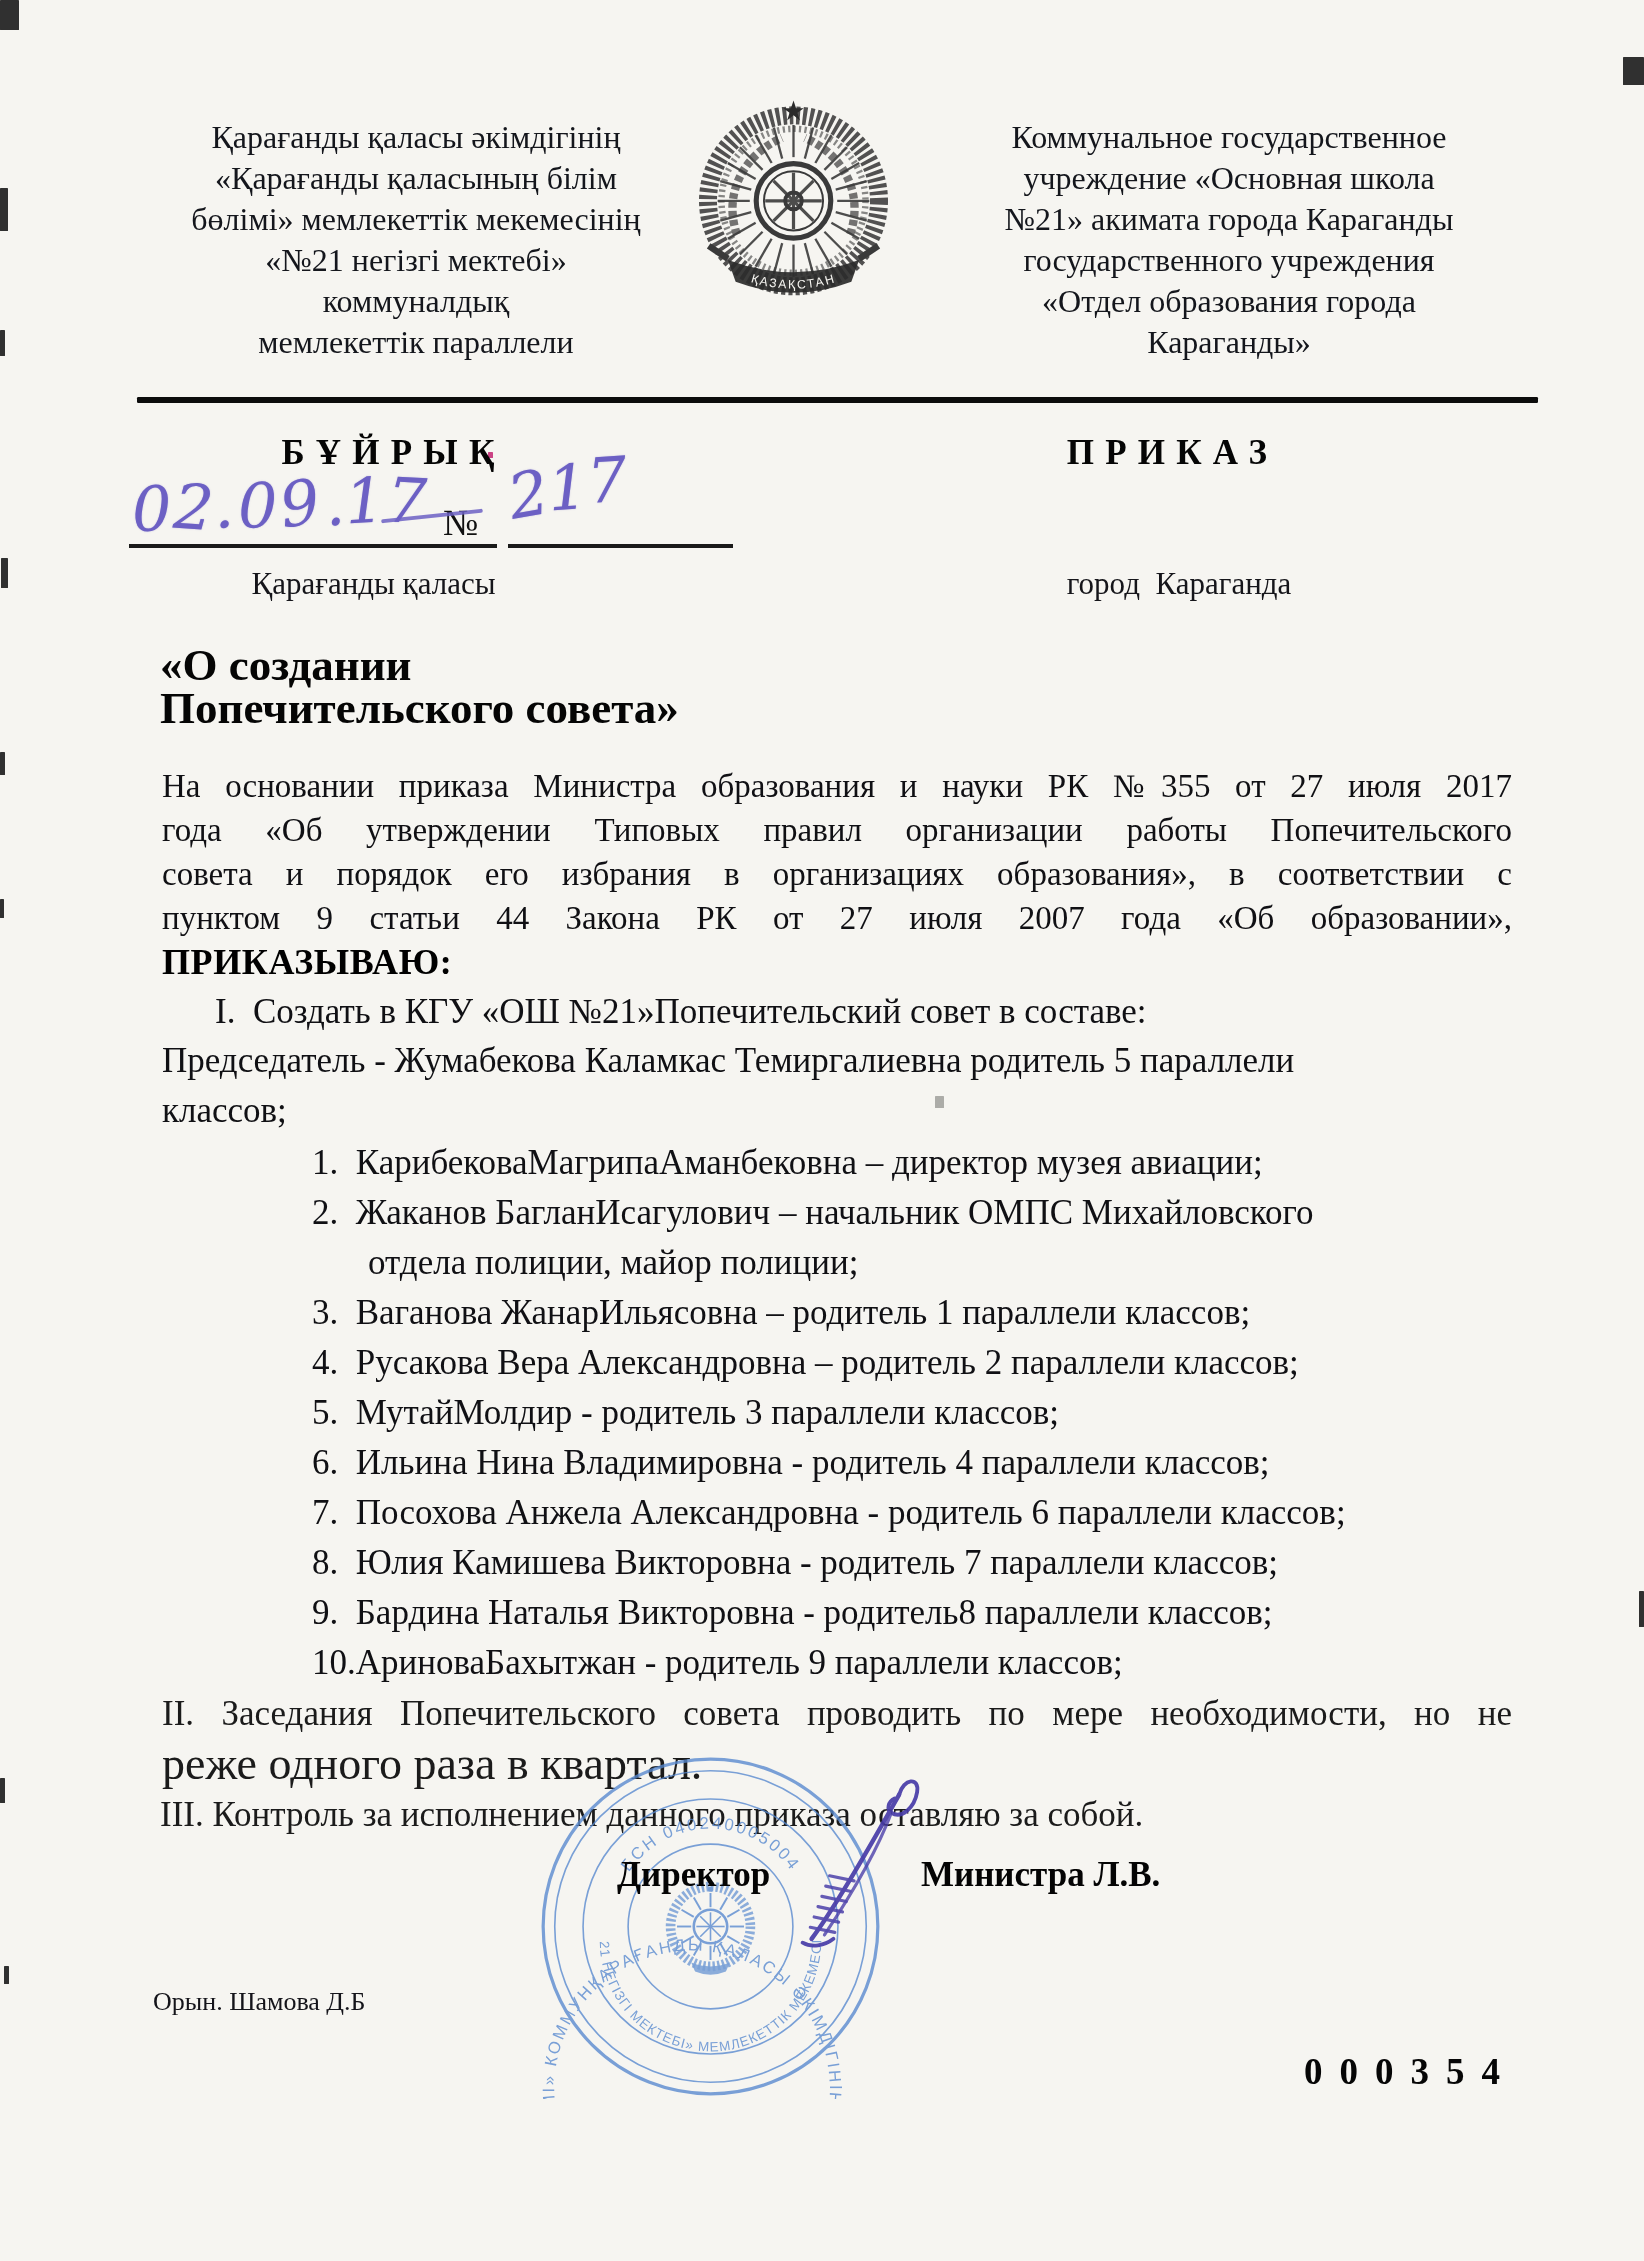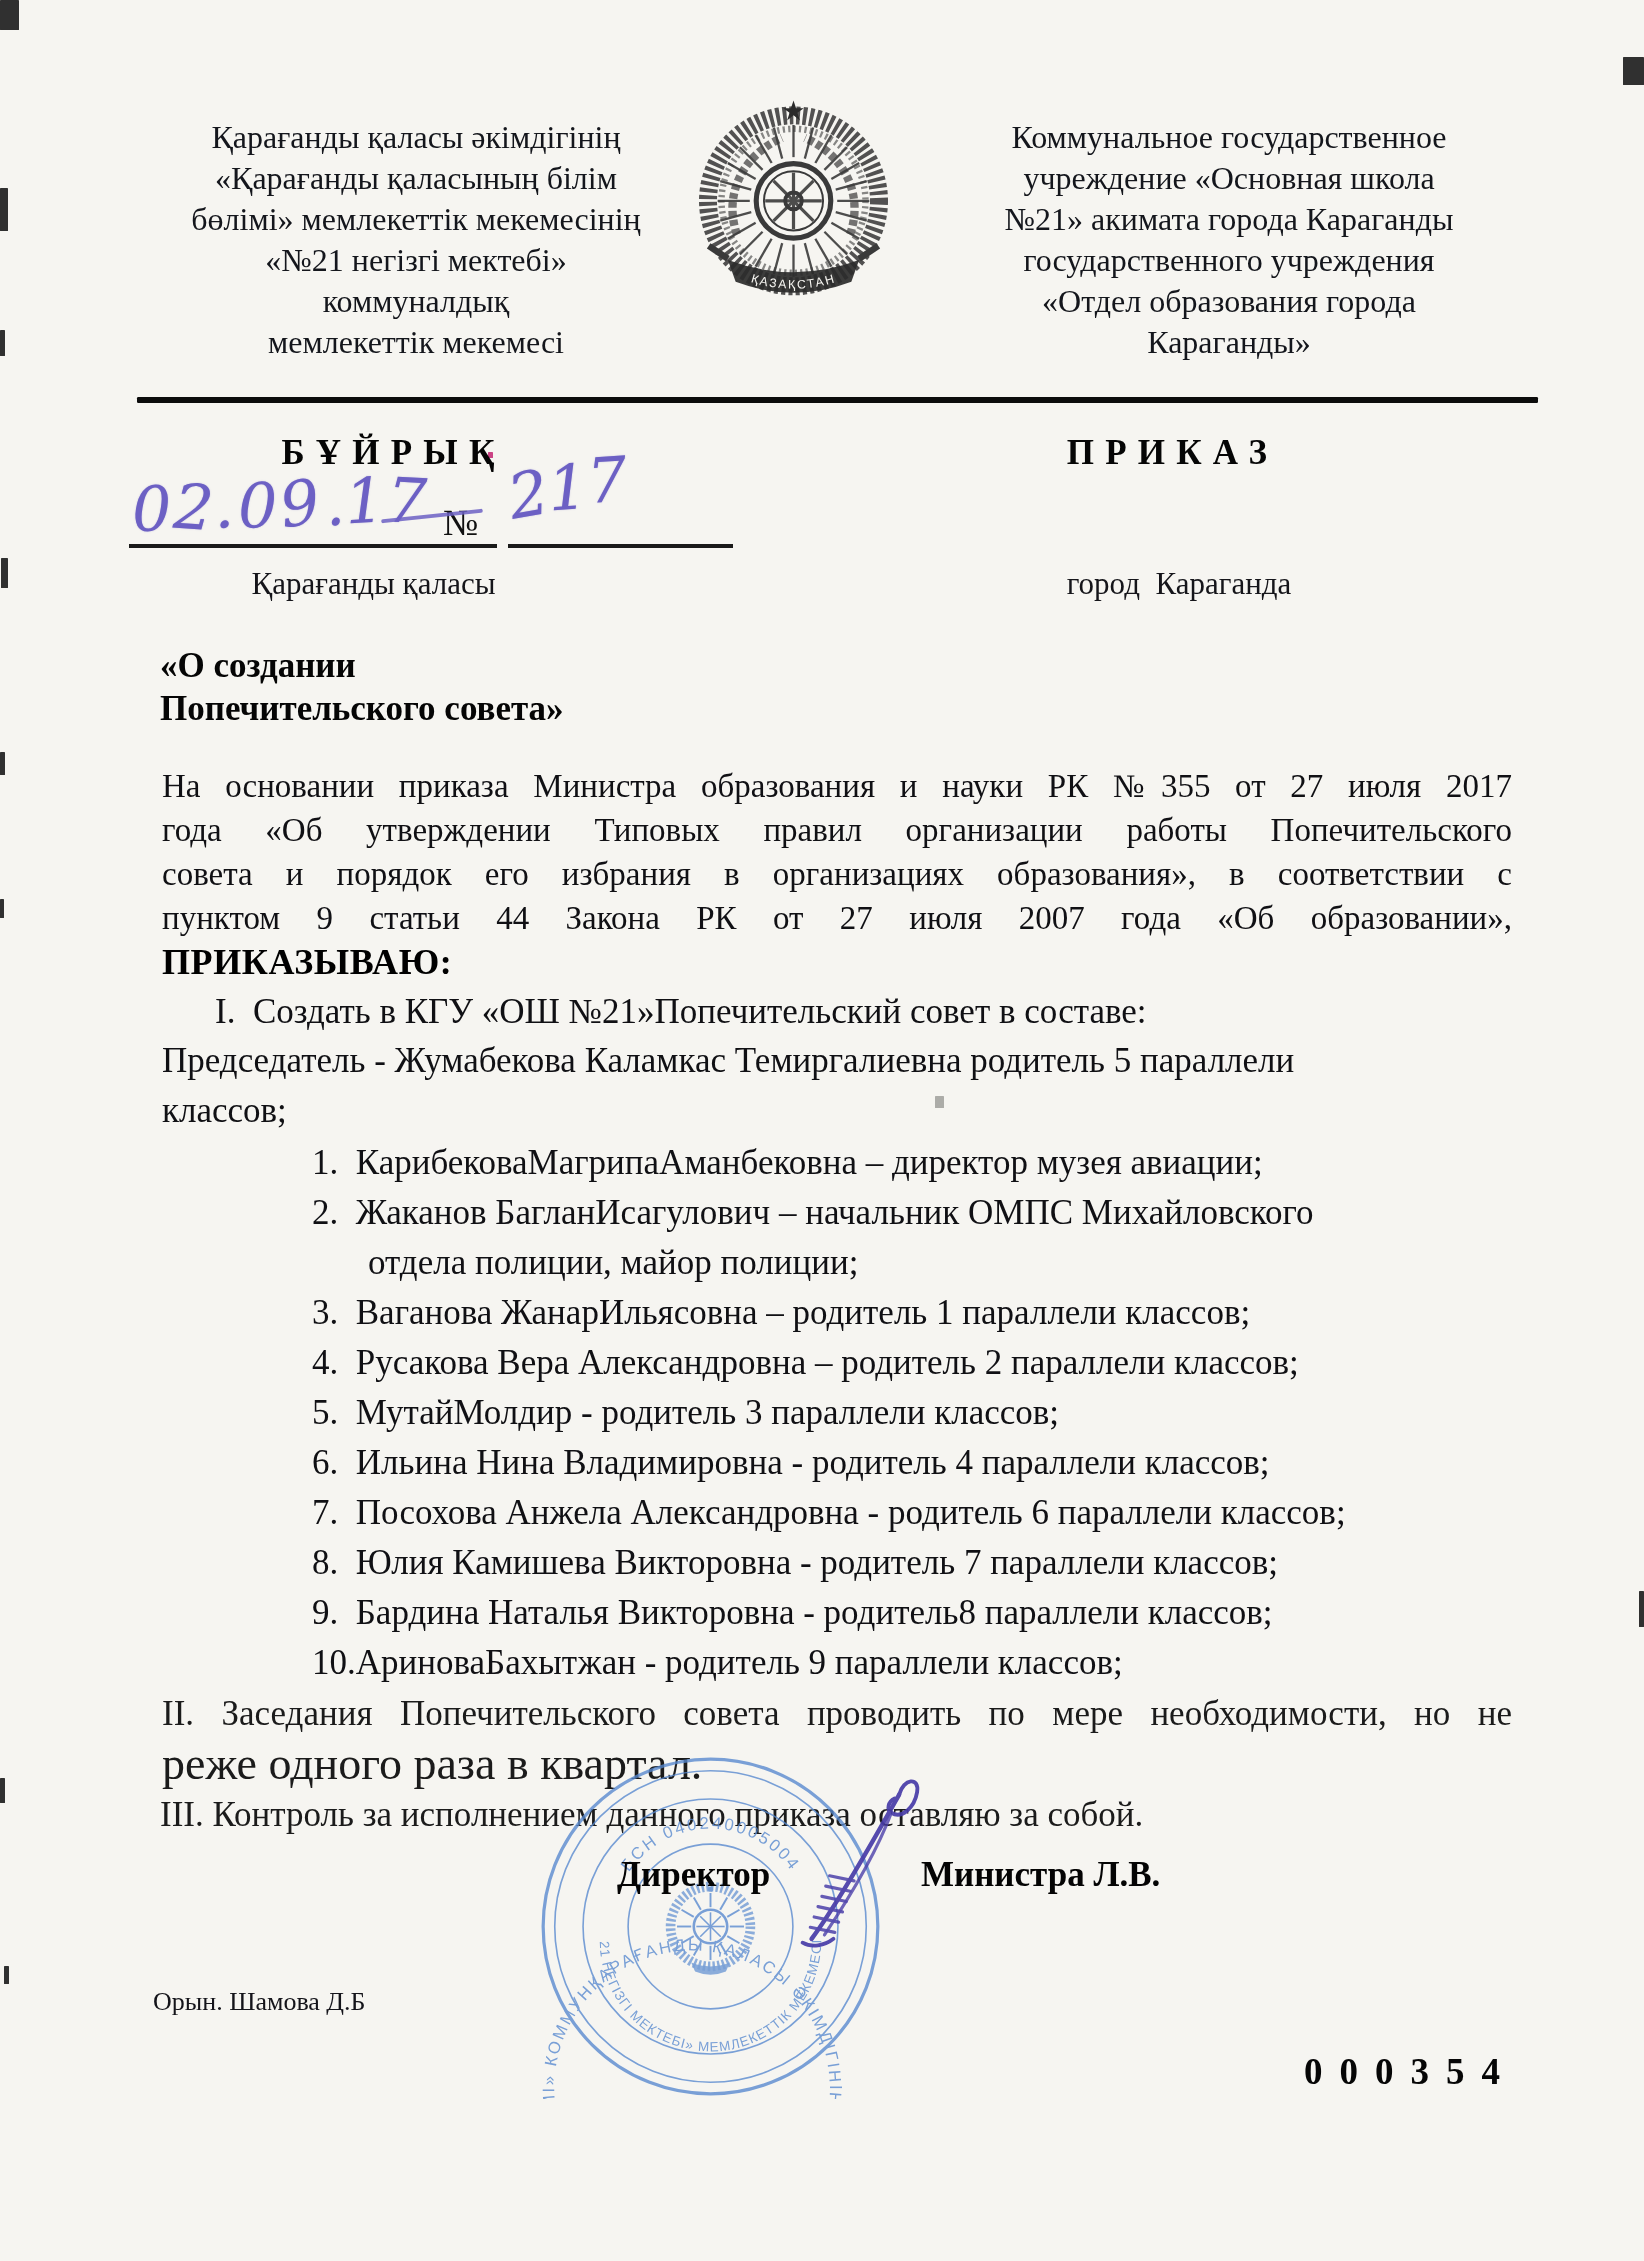--- a/index.html
+++ b/index.html
@@ -26,21 +26,21 @@
   .no-sign{position:absolute; left:443px; top:501px; font-size:37px; color:#111;}
   .hand{font-style:italic; font-family:"DejaVu Serif","Liberation Serif",serif; color:#6c60c4; text-shadow:0 0 1.3px rgba(108,96,196,.5);}
   .hand-date{position:absolute; left:132px; top:468px; font-size:62px; letter-spacing:2.6px; transform:rotate(-2deg);}
   .hand-num{position:absolute; left:508px; top:451px; font-size:62px; letter-spacing:0.6px; transform:rotate(-10deg);}
   .pen-dash{position:absolute; left:381px; top:514px; width:102px; height:3.9px; background:#6c60c4; opacity:.85; transform:rotate(-6deg); border-radius:1.9px;}
   
   .place{position:absolute; top:566px; font-size:31px; color:#15151a; text-align:center;}
   .place.kk{left:193px; width:361px;}
   .place.ru{left:992px; width:374px;}
   
-  .subject{position:absolute; left:160px; top:644px; font-size:35px; font-weight:bold; line-height:43px; color:#050505;}
+  .subject{position:absolute; left:160px; top:644px; font-size:45px; font-weight:bold; line-height:43px; color:#050505;}
   
   .body-par{position:absolute; left:162px; top:764px; width:1350px; font-size:33px; line-height:44px; color:#101014;}
   .jline{text-align:justify; text-align-last:justify;}
   .decree{font-size:36px; font-weight:bold; letter-spacing:0.6px; color:#000;}
   .point1{position:absolute; left:215px; top:992px; font-size:35px; color:#101014;}
   .chair{position:absolute; left:162px; top:1036px; width:1385px; font-size:35px; line-height:50px; color:#101014;}
   .members{position:absolute; left:0px; top:1138px; width:1644px; font-size:35px; line-height:50px; color:#101014;}
   .member{padding-left:368px; text-indent:-56px; white-space:pre-line;}
   .p2a{position:absolute; left:162px; top:1689px; width:1350px; font-size:35px; line-height:50px;}
   .p2b{position:absolute; left:162px; top:1739px; font-size:46px; line-height:50px;}
@@ -74,21 +74,21 @@
   <div class="spec" style="left:3.9px;top:1966px;width:5.2px;height:18px;"></div>
   <div class="spec red" style="left:488px;top:452px;width:4.5px;height:5.8px;"></div>
   <div class="spec grey" style="left:935px;top:1096px;width:9px;height:11.6px;"></div>
 
   <div class="org left">
     <div>Қарағанды қаласы әкімдігінің</div>
     <div>«Қарағанды қаласының білім</div>
     <div>бөлімі» мемлекеттік мекемесінің</div>
     <div>«№21 негізгі мектебі»</div>
     <div>коммуналдық</div>
-    <div>мемлекеттік мекемесі</div>
+    <div>мемлекеттік параллели</div>
   </div>
 
   <svg class="emblem" viewBox="0 0 300 322">
     <g stroke="#2b2b2b" fill="none" opacity="0.92">
       <circle cx="150" cy="160" r="133" stroke-width="28" stroke-dasharray="6 4.5" opacity="0.88"></circle>
       <circle cx="150" cy="160" r="112" stroke-width="10" stroke-dasharray="3.5 5" opacity="0.6"></circle>
       <path d="M62,212 C40,150 72,88 132,62" stroke-width="13" stroke-dasharray="9 5" opacity="0.7"></path>
       <path d="M238,212 C260,150 228,88 168,62" stroke-width="13" stroke-dasharray="9 5" opacity="0.7"></path>
       <g stroke-width="3.6" opacity="0.9">
         <line x1="218" y1="160" x2="268" y2="160"></line>

